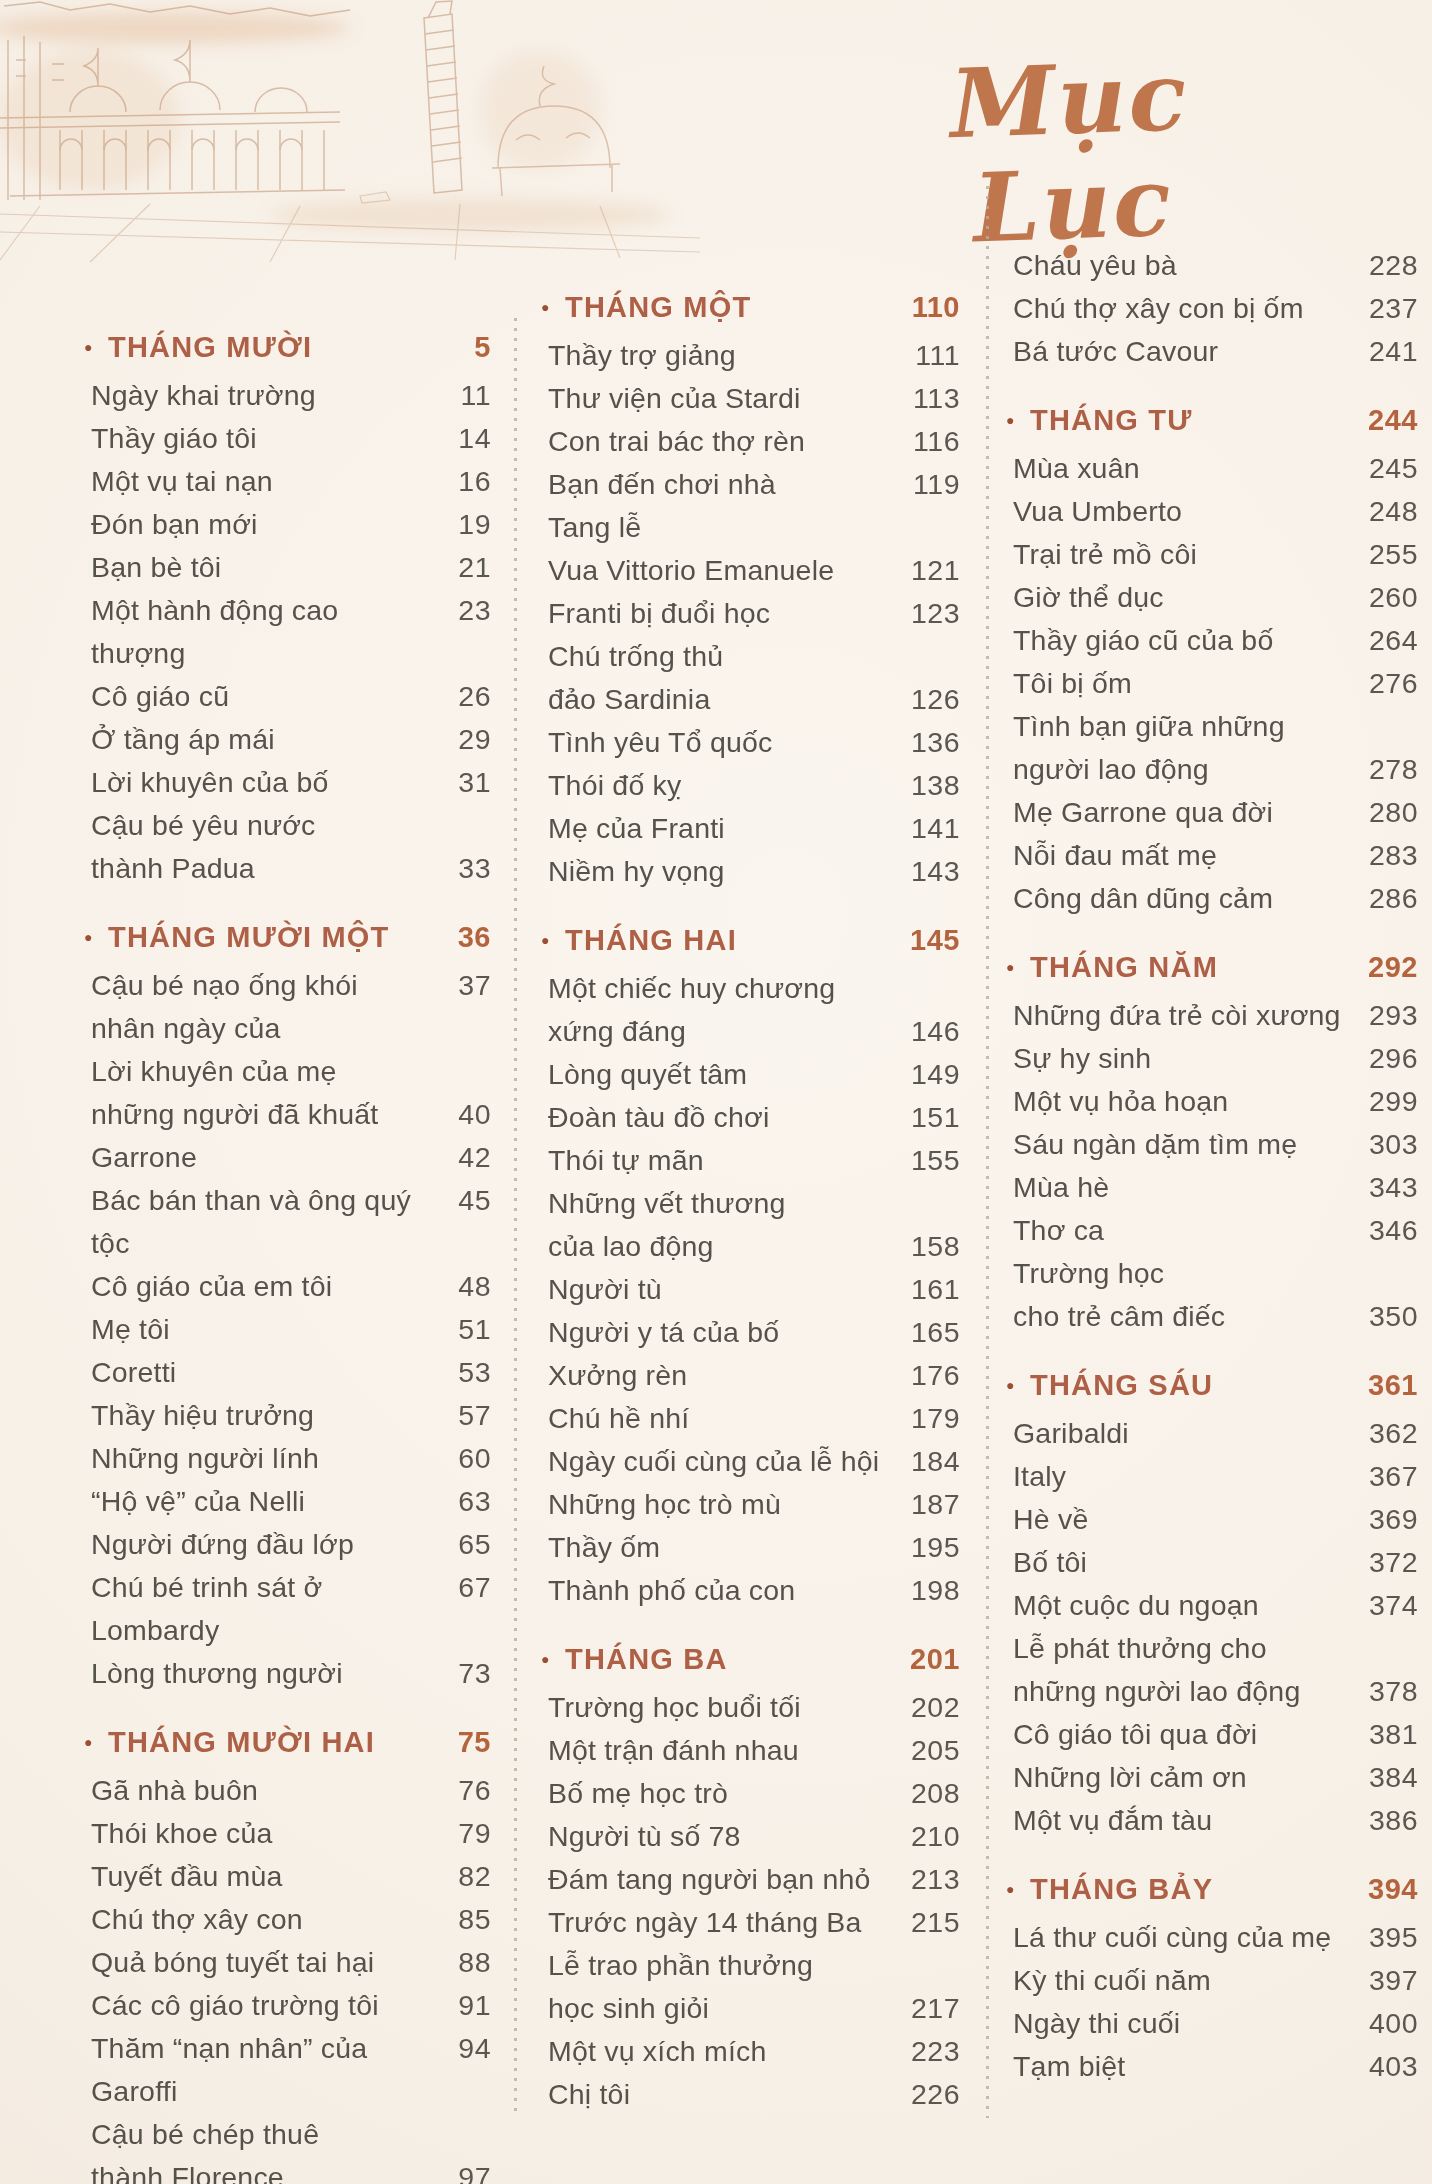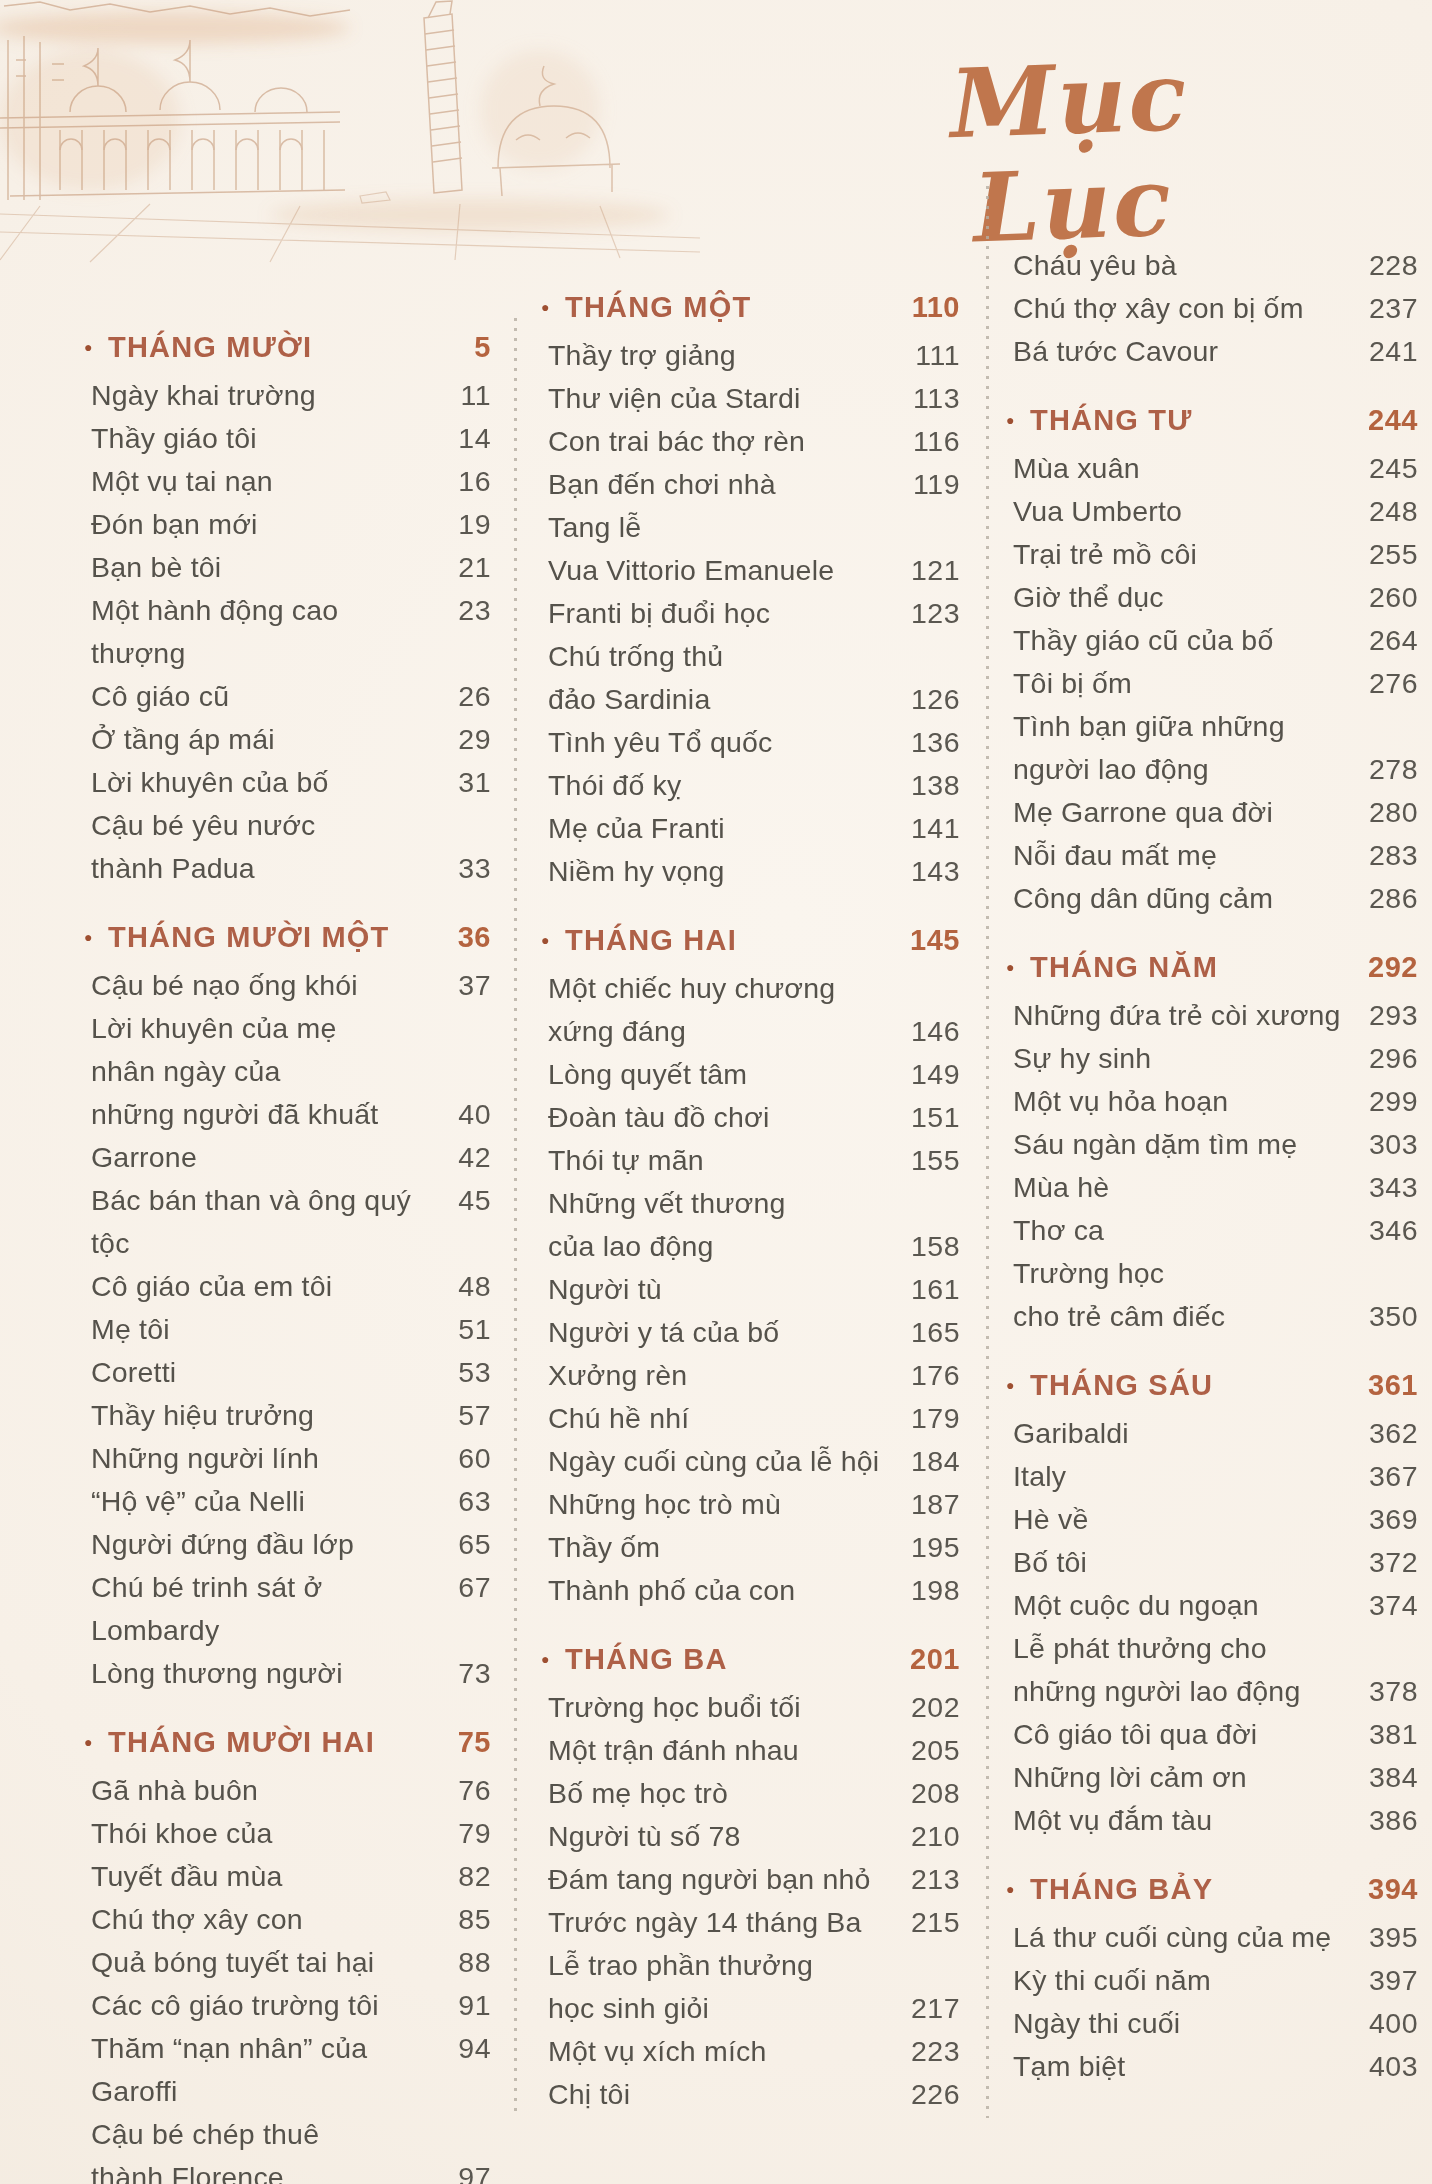--- a/index.html
+++ b/index.html
@@ -172,25 +172,25 @@
           <div class="row heading">
             <span class="bullet">●</span>
             <span class="t">THÁNG MƯỜI MỘT</span>
             <span class="num">36</span>
           </div>
           <div class="row">
             <span class="t">Cậu bé nạo ống khói</span>
             <span class="num">37</span>
           </div>
           <div class="row">
+            <span class="t">nhân ngày của</span>
+            <span class="num"></span>
+          </div>
+          <div class="row">
             <span class="t">Lời khuyên của mẹ</span>
-            <span class="num"></span>
-          </div>
-          <div class="row">
-            <span class="t">nhân ngày của</span>
             <span class="num"></span>
           </div>
           <div class="row">
             <span class="t">những người đã khuất</span>
             <span class="num">40</span>
           </div>
           <div class="row">
             <span class="t">Garrone</span>
             <span class="num">42</span>
           </div>

